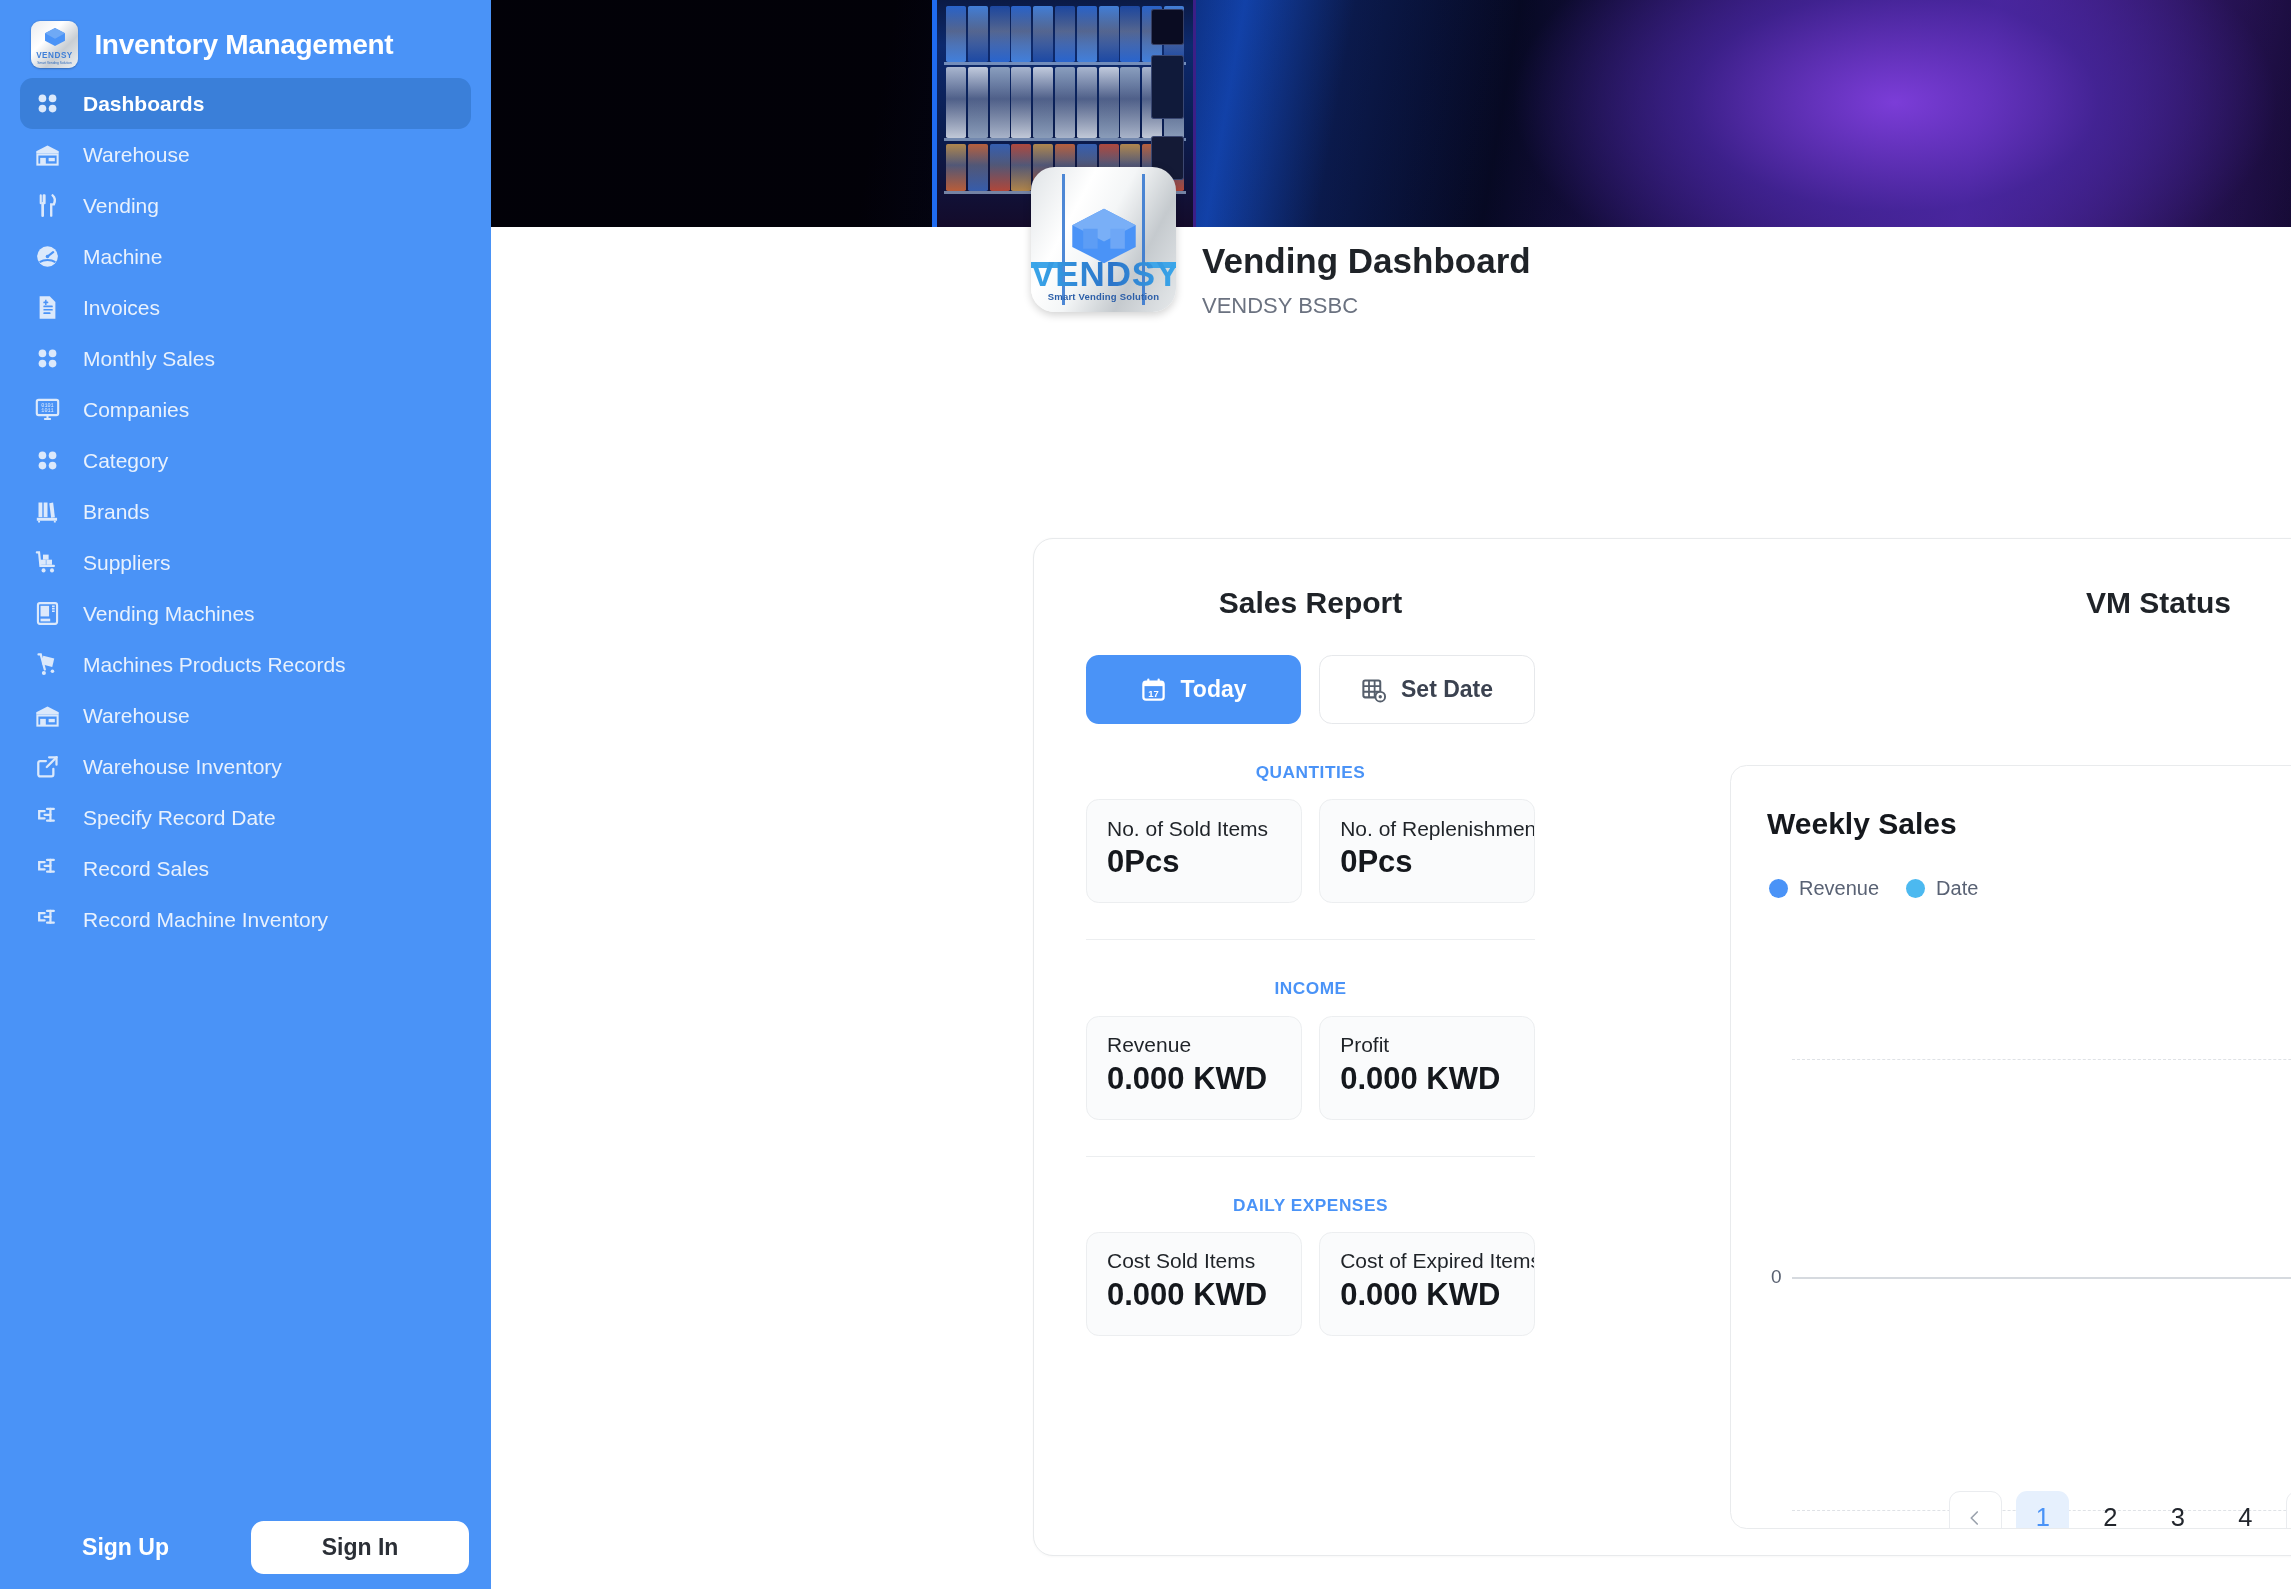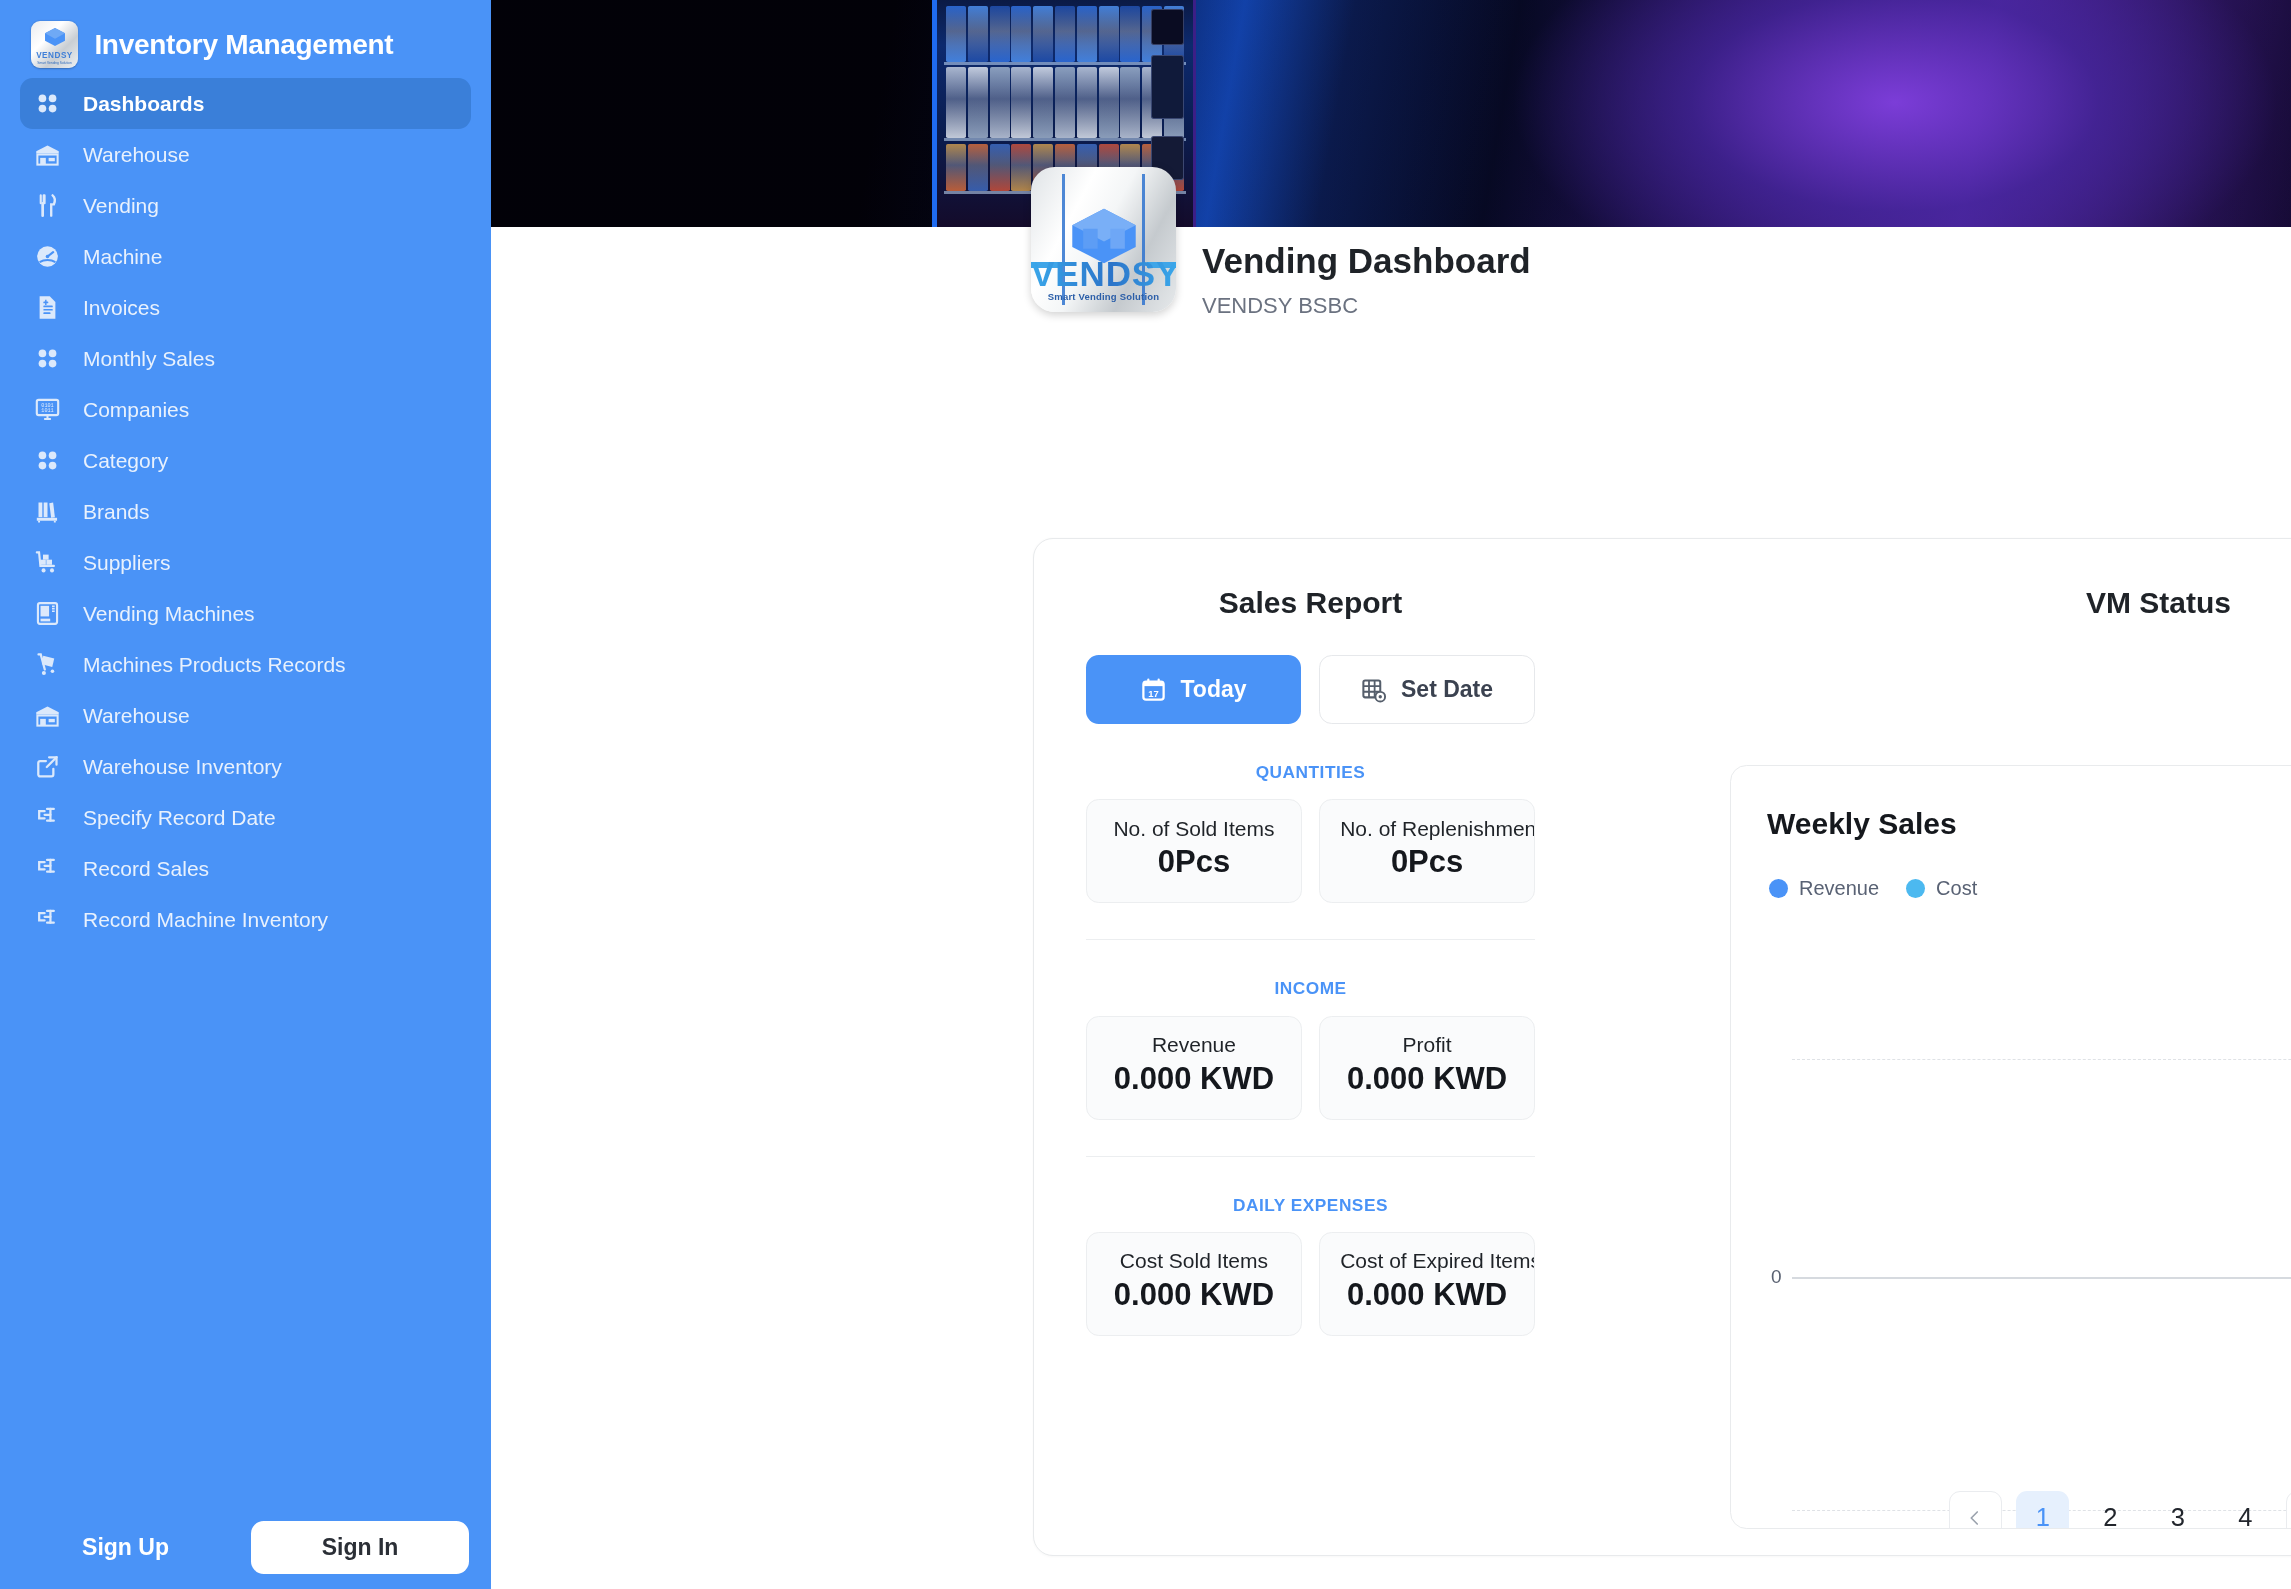--- a/index.html
+++ b/index.html
@@ -183,21 +183,21 @@
     display: flex; align-items: center; justify-content: center; gap: 13.6px;
     font-size: 23px; font-weight: bold; cursor: pointer;
   }
   .btn.primary { background: #4a93f7; color: #ffffff; border: none; }
   .btn.ghost { background: #ffffff; color: #3b4250; border: 0.9px solid #e6e8eb; }
 
   .section-label {
     text-align: center; color: #4a93f7; font-size: 17.3px; font-weight: bold;
     letter-spacing: 0.5px; margin-top: 38px;
   }
-  .stat-row { display: flex; gap: 17.3px; margin: 16.4px 52px 0 52px; text-align: center; }
+  .stat-row { display: flex; gap: 17.3px; margin: 16.4px 52px 0 52px; }
   .stat {
     flex: 1; height: 104px;
     background: #fafbfc; border: 0.9px solid #eceef0; border-radius: 12.7px;
     padding: 16.4px 20px 0 20px; overflow: hidden;
   }
   .stat .k { font-size: 21px; color: #1f2328; white-space: nowrap; }
   .stat .v { font-size: 31px; font-weight: bold; color: #15181d; margin-top: 3.6px; white-space: nowrap; }
   .divider { height: 0.9px; background: #eceef0; margin: 36px 52px 0 52px; }
 
   .vm-card {
@@ -591,21 +591,21 @@
         <div class="vm-card">
           <h3>Weekly Sales</h3>
 
           <div class="legend">
             <div class="li">
               <span class="dot" style="background:#4a93f7"></span>
               <span class="ltxt">Revenue</span>
             </div>
             <div class="li">
               <span class="dot" style="background:#4cb9f0"></span>
-              <span class="ltxt">Cost</span>
+              <span class="ltxt">Date</span>
             </div>
           </div>
 
           <div class="plot">
             <div class="gl" style="top:20px"></div>
             <div class="axis0" style="top:238px"></div>
             <div class="axis0lbl" style="top:238px">0</div>
             <div class="gl" style="top:471px"></div>
 
             <div class="pager">

